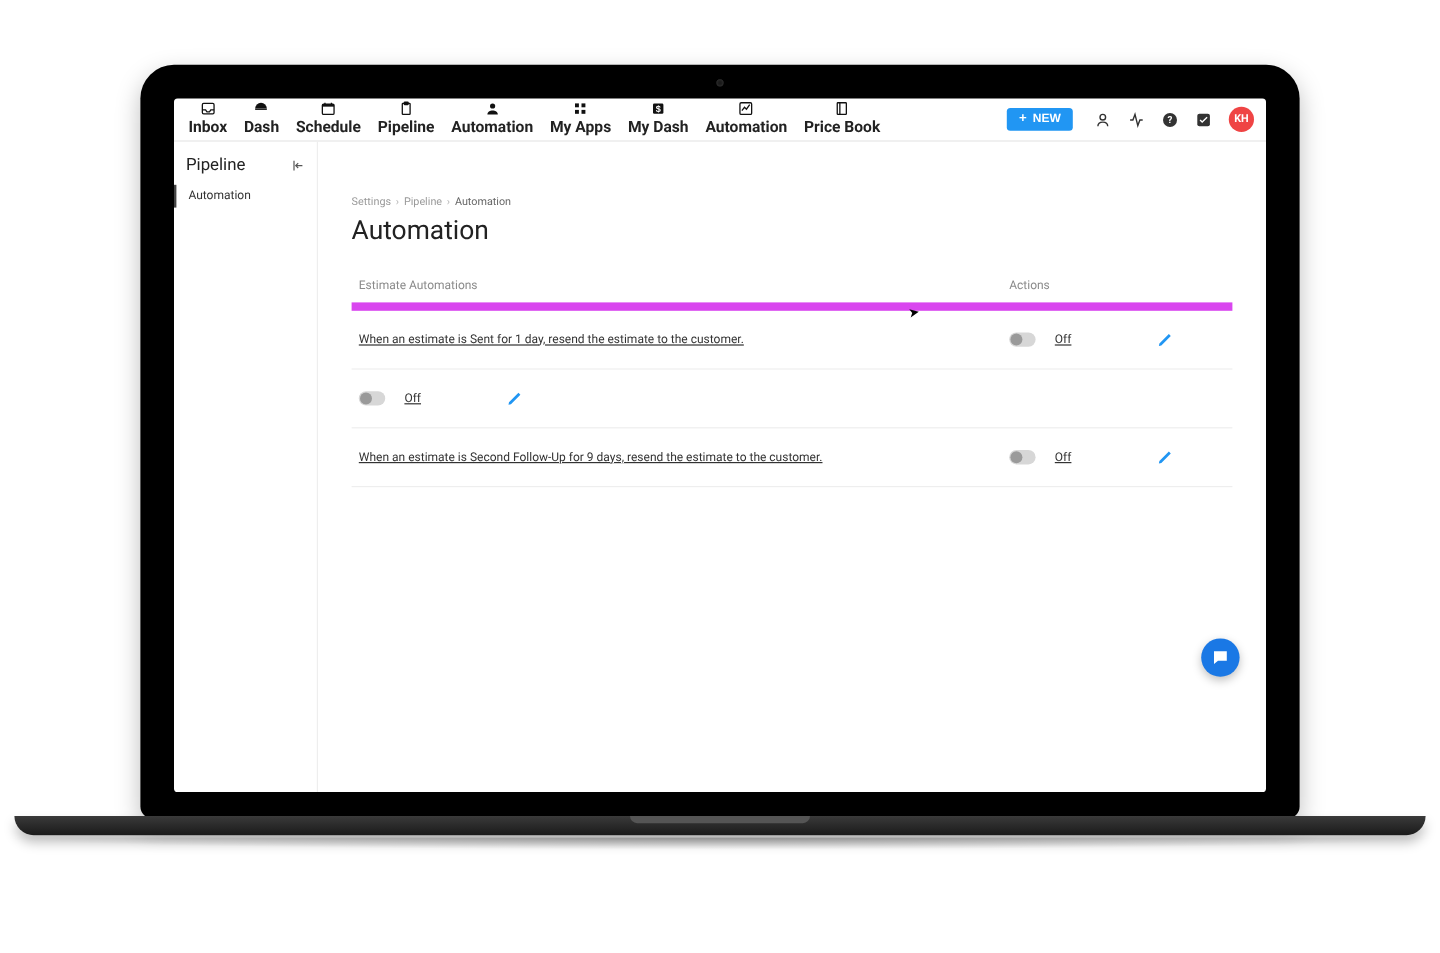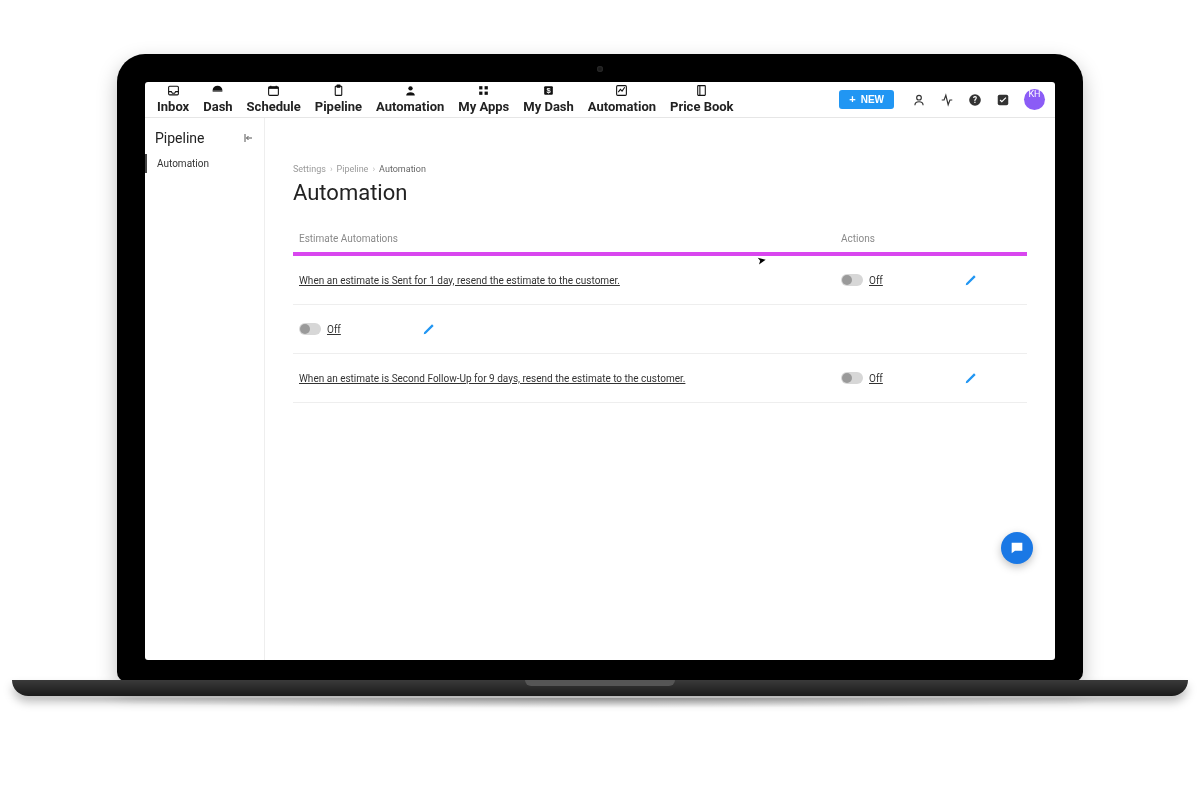--- a/index.html
+++ b/index.html
@@ -80,23 +80,23 @@
     border-radius: 3px; padding: 4px 10px;
     font-size: 10px; font-weight: 600;
     display: flex; align-items: center; gap: 5px;
     cursor: pointer;
   }
   .new-btn .plus { font-size: 11px; line-height: 1; }
   .top-icons { display: flex; align-items: center; gap: 14px; margin-left: 14px; }
   .top-icons .ticon { width: 14px; height: 14px; display:flex; align-items:center; justify-content:center; color:#333; cursor:pointer; }
   .avatar {
     width: 21px; height: 21px; border-radius: 50%;
-    background: #8b5cf6; color: #fff;
-    font-size: 9px; font-weight: 400;
-    display: flex; align-items: flex-start; justify-content: center;
+    background: #ef4444; color: #fff;
+    font-size: 9px; font-weight: 700;
+    display: flex; align-items: center; justify-content: center;
     cursor: pointer;
   }
 
   
   .body { flex: 1; display: flex; min-height: 0; }
   .sidebar {
     width: 120px;
     border-right: 1px solid #eee;
     padding: 12px 0 0 0;
     position: relative;
@@ -121,37 +121,37 @@
   .breadcrumb .sep { color: #bbb; }
   .breadcrumb .current { color: #666; }
   .page-title { font-size: 22px; color: #222; margin-top: 6px; font-weight: 400; }
 
   .table {
     margin-top: 28px;
   }
   .thead {
     display: flex;
     padding: 0 6px 8px 6px;
-    border-bottom: 4px solid #d946ef;
+    border-bottom: 7px solid #d946ef;
     font-size: 10px;
     color: #8a8a8a;
   }
   .col-desc { flex: 1; }
   .col-toggle { width: 120px; }
   .col-action { width: 60px; }
   .trow {
     display: flex; align-items: center;
     padding: 14px 6px;
     border-bottom: 1px solid #eee;
     font-size: 10px;
     color: #333;
     text-decoration: underline;
   }
   .toggle {
-    display: flex; align-items: center; gap: 6px;
+    display: flex; align-items: center; gap: 16px;
   }
   .switch {
     width: 22px; height: 12px; border-radius: 6px;
     background: #d7d7d7; position: relative; cursor: pointer;
   }
   .switch::after {
     content: ""; position: absolute;
     width: 10px; height: 10px; border-radius: 50%;
     background: #9a9a9a;
     top: 1px; left: 1px;

